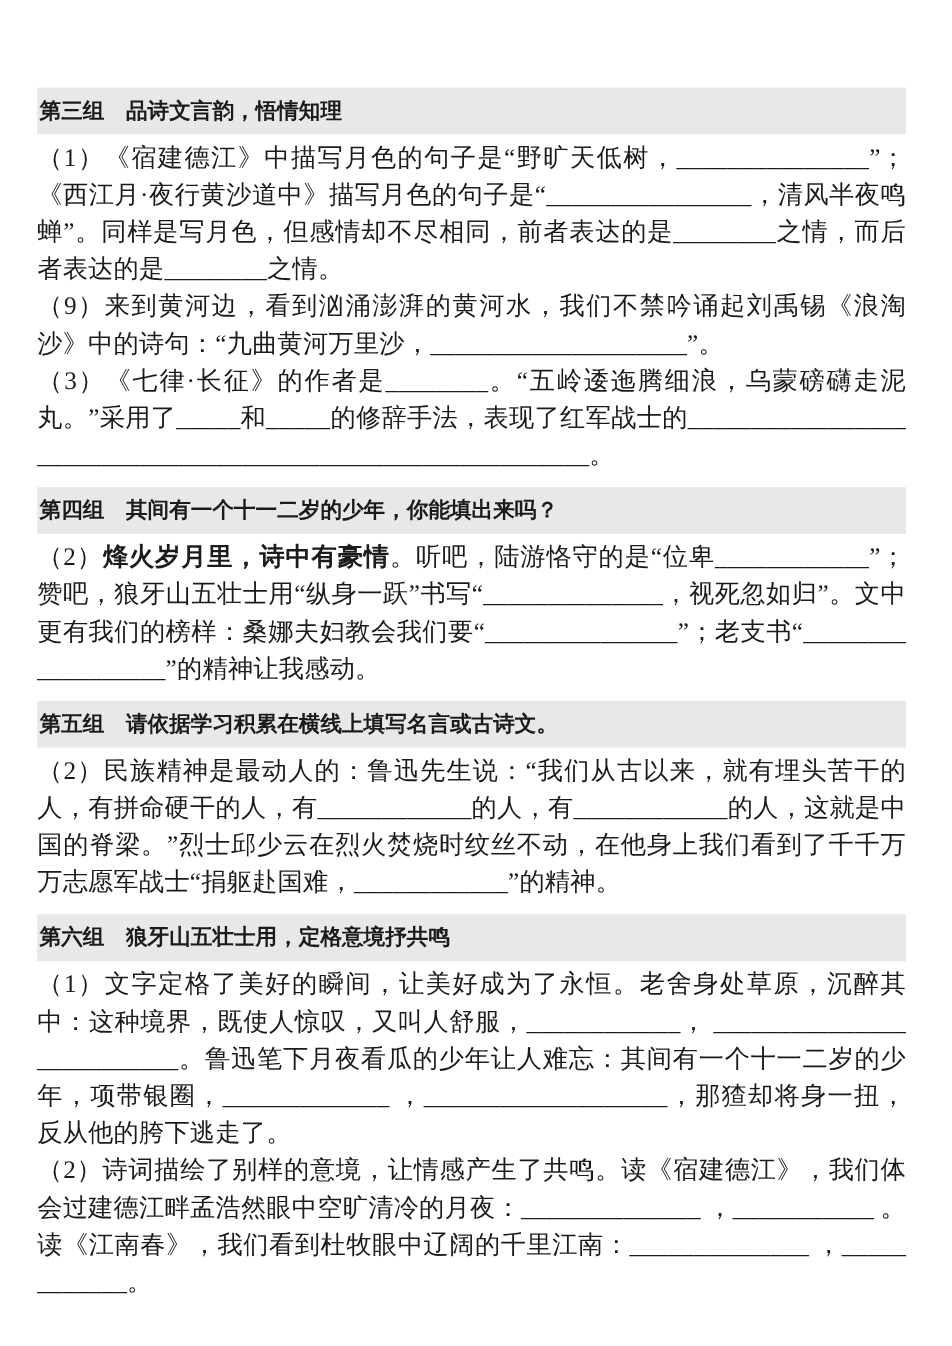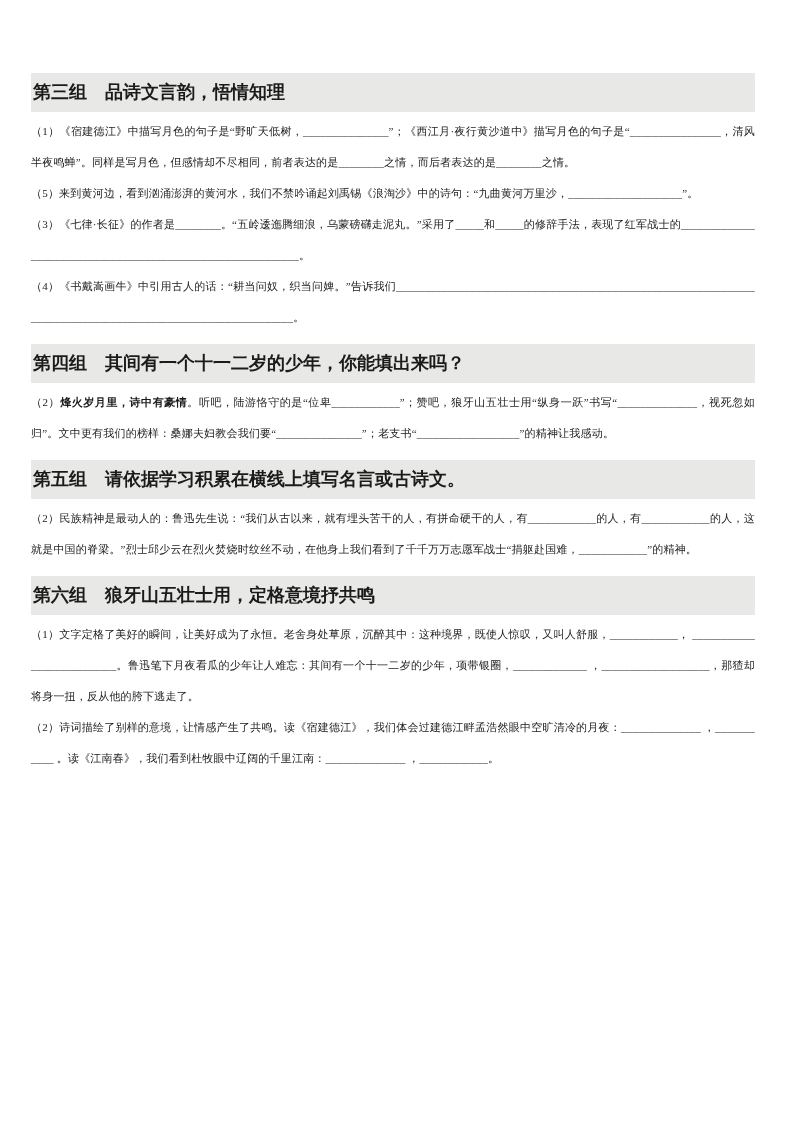--- a/index.html
+++ b/index.html
@@ -27,40 +27,39 @@
     font-size: 18px;
     font-weight: bold;
     line-height: 22px;
     padding: 8px 2px 9px 2px;
     margin: 0 0 4px 0;
   }
   .sec + .sec .sec-h {
     margin-top: 11px;
   }
   .para {
-    font-size: 11px;
+    font-size: 21px;
     line-height: 31px;
     margin: 0;
     text-align: justify;
     word-break: break-all;
     letter-spacing: 0.2px;
   }
   .para b { font-weight: bold; }
 </style>
 </head>
 <body>
 
 <div class="page">
 
   <section class="sec">
     <h2 class="sec-h">第三组　品诗文言韵，悟情知理</h2>
     <p class="para"><span>（1）《宿建德江》中描写月色的句子是“野旷天低树，_______________”；《西江月·夜行黄沙道中》描写月色的句子是“________________，清风半夜鸣蝉”。同样是写月色，但感情却不尽相同，前者表达的是________之情，而后者表达的是________之情。</span><b></b><span></span></p>
-    <p class="para"><span>（5）来到黄河边，看到汹涌澎湃的黄河水，我们不禁吟诵起刘禹锡《浪淘沙》中的诗句：“九曲黄河万里沙，____________________”。</span><b></b><span></span></p>
+    <p class="para"><span>（9）来到黄河边，看到汹涌澎湃的黄河水，我们不禁吟诵起刘禹锡《浪淘沙》中的诗句：“九曲黄河万里沙，____________________”。</span><b></b><span></span></p>
     <p class="para"><span>（3）《七律·长征》的作者是________。“五岭逶迤腾细浪，乌蒙磅礴走泥丸。”采用了_____和_____的修辞手法，表现了红军战士的____________________________________________________________。</span><b></b><span></span></p>
-    <p class="para"><span>（4）《书戴嵩画牛》中引用古人的话：“耕当问奴，织当问婢。”告诉我们_____________________________________________________________________________________________________________。</span><b></b><span></span></p>
   </section>
 
   <section class="sec">
     <h2 class="sec-h">第四组　其间有一个十一二岁的少年，你能填出来吗？</h2>
     <p class="para"><span>（2）</span><b>烽火岁月里，诗中有豪情</b><span>。听吧，陆游恪守的是“位卑____________”；赞吧，狼牙山五壮士用“纵身一跃”书写“______________，视死忽如归”。文中更有我们的榜样：桑娜夫妇教会我们要“_______________”；老支书“__________________”的精神让我感动。</span></p>
   </section>
 
   <section class="sec">
     <h2 class="sec-h">第五组　请依据学习积累在横线上填写名言或古诗文。</h2>
     <p class="para"><span>（2）民族精神是最动人的：鲁迅先生说：“我们从古以来，就有埋头苦干的人，有拼命硬干的人，有____________的人，有____________的人，这就是中国的脊梁。”烈士邱少云在烈火焚烧时纹丝不动，在他身上我们看到了千千万万志愿军战士“捐躯赴国难，____________”的精神。</span><b></b><span></span></p>

